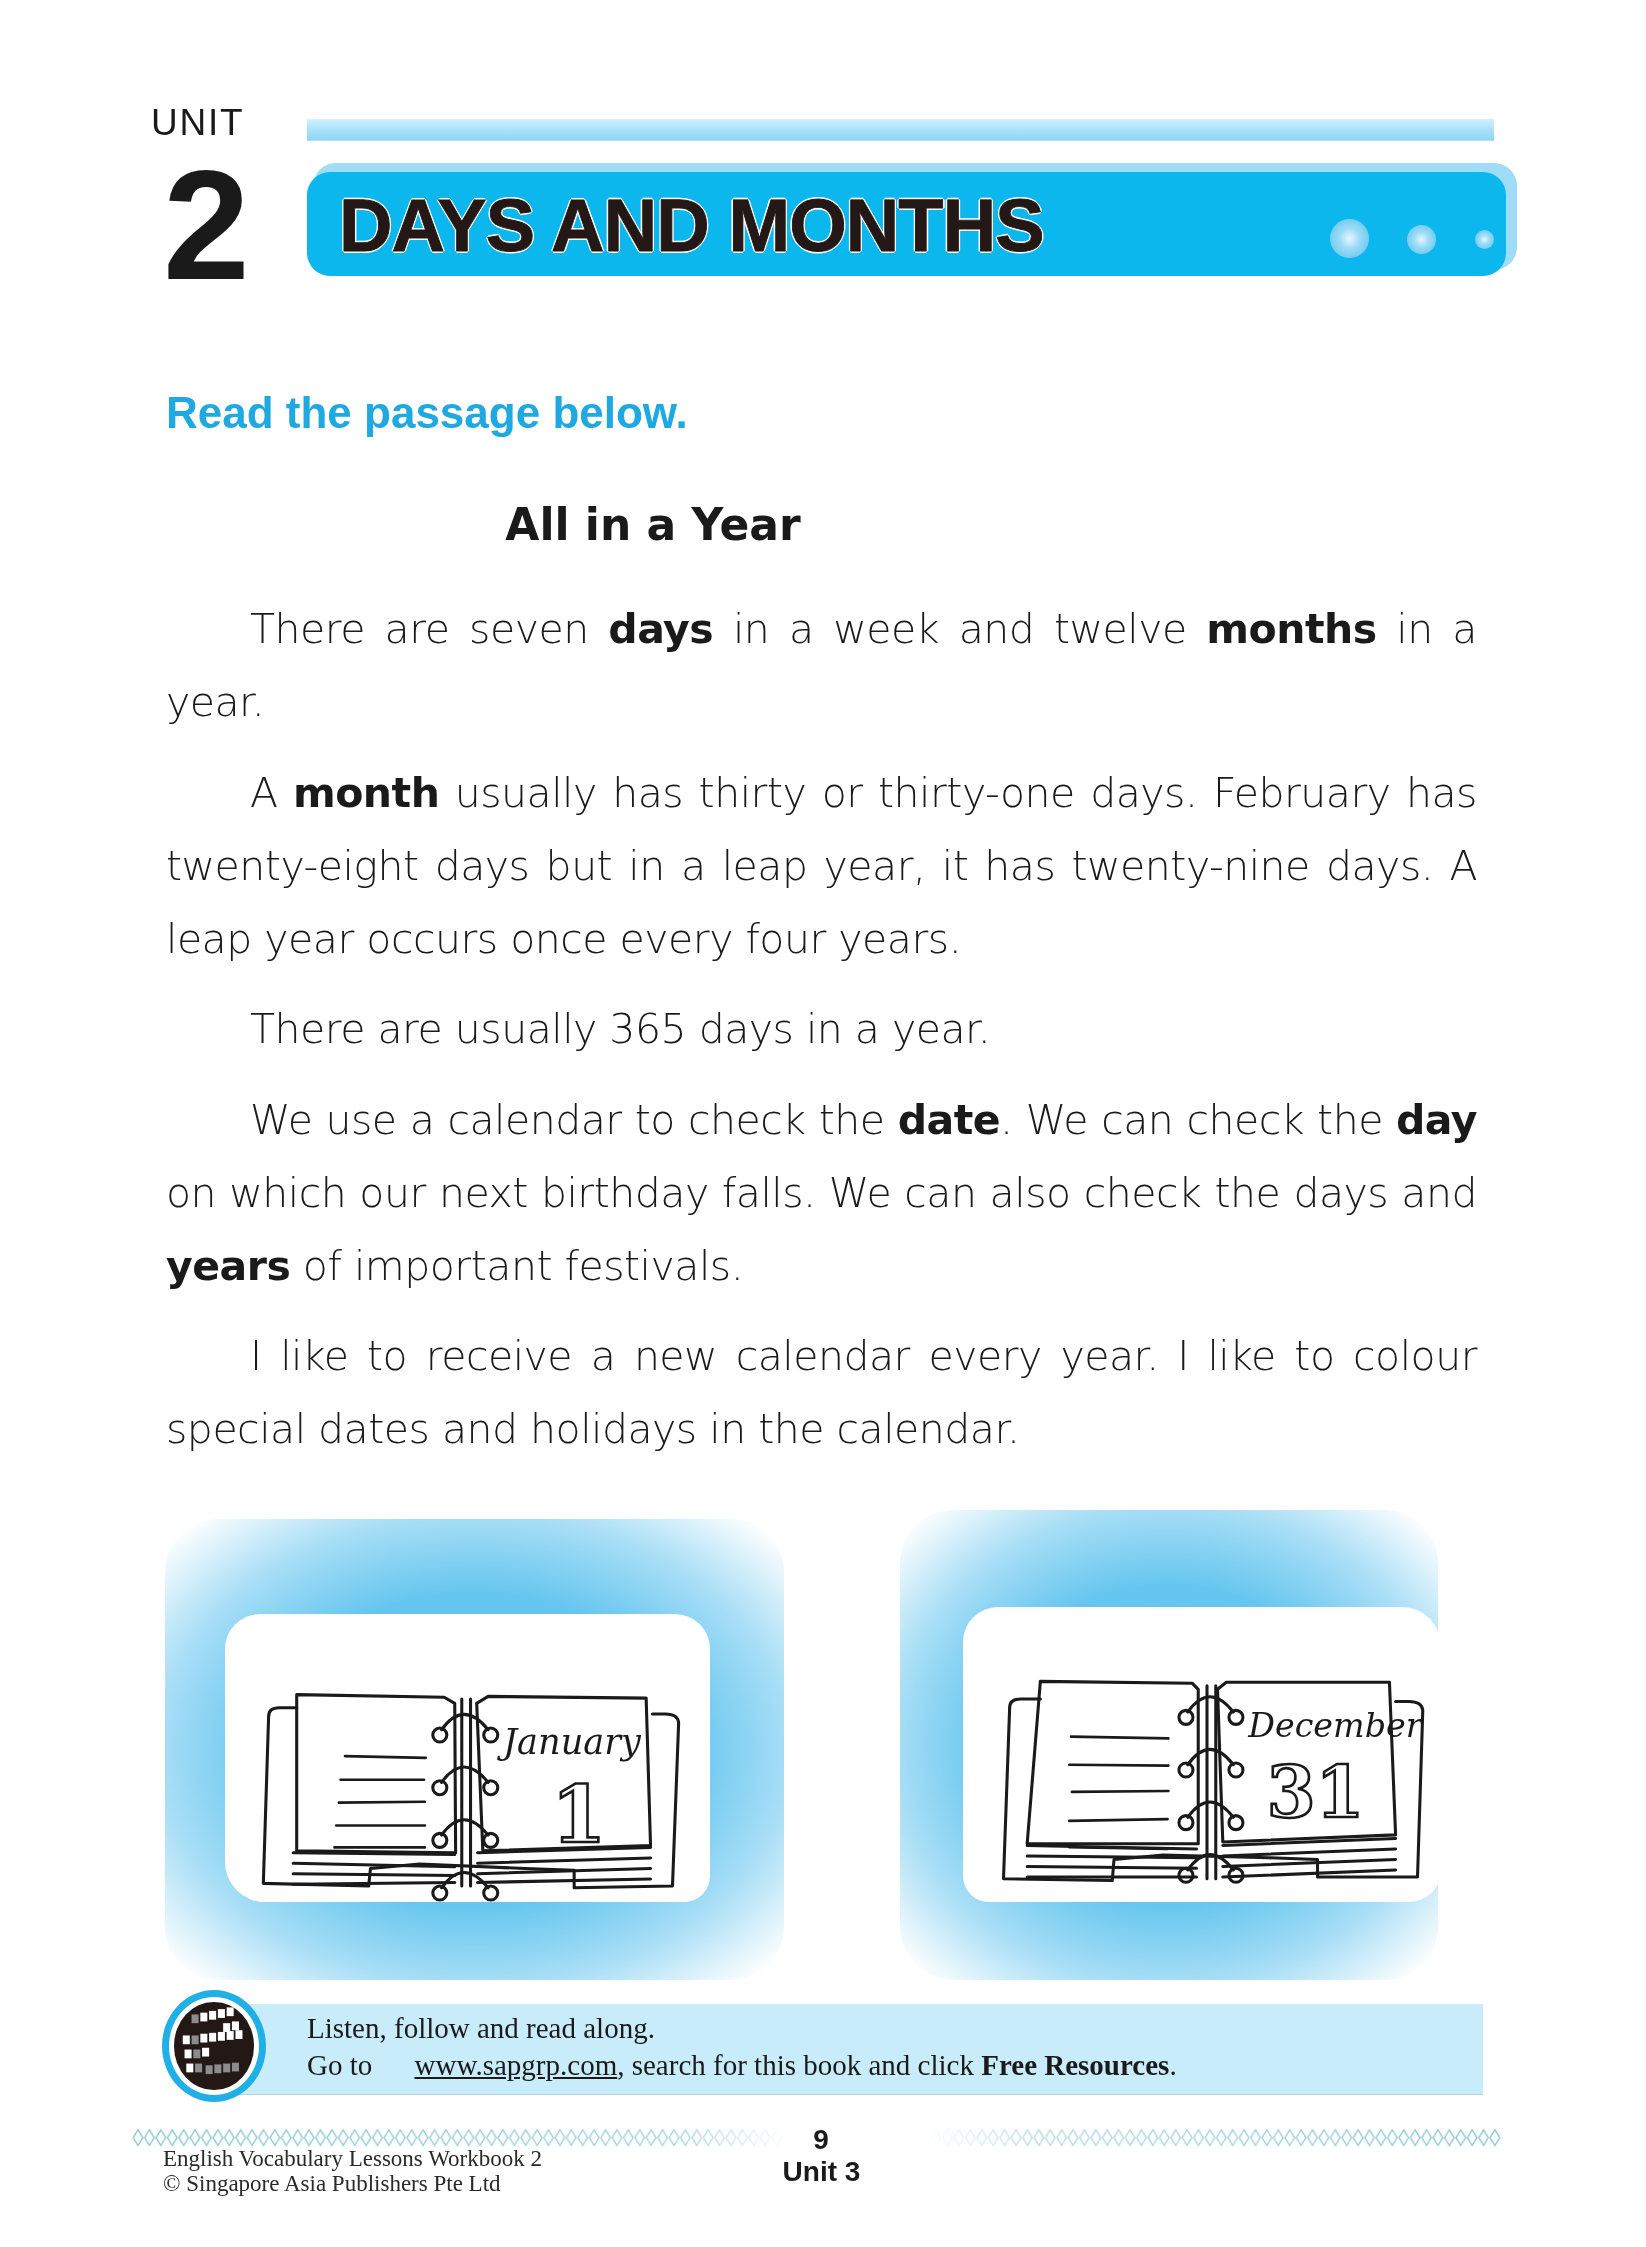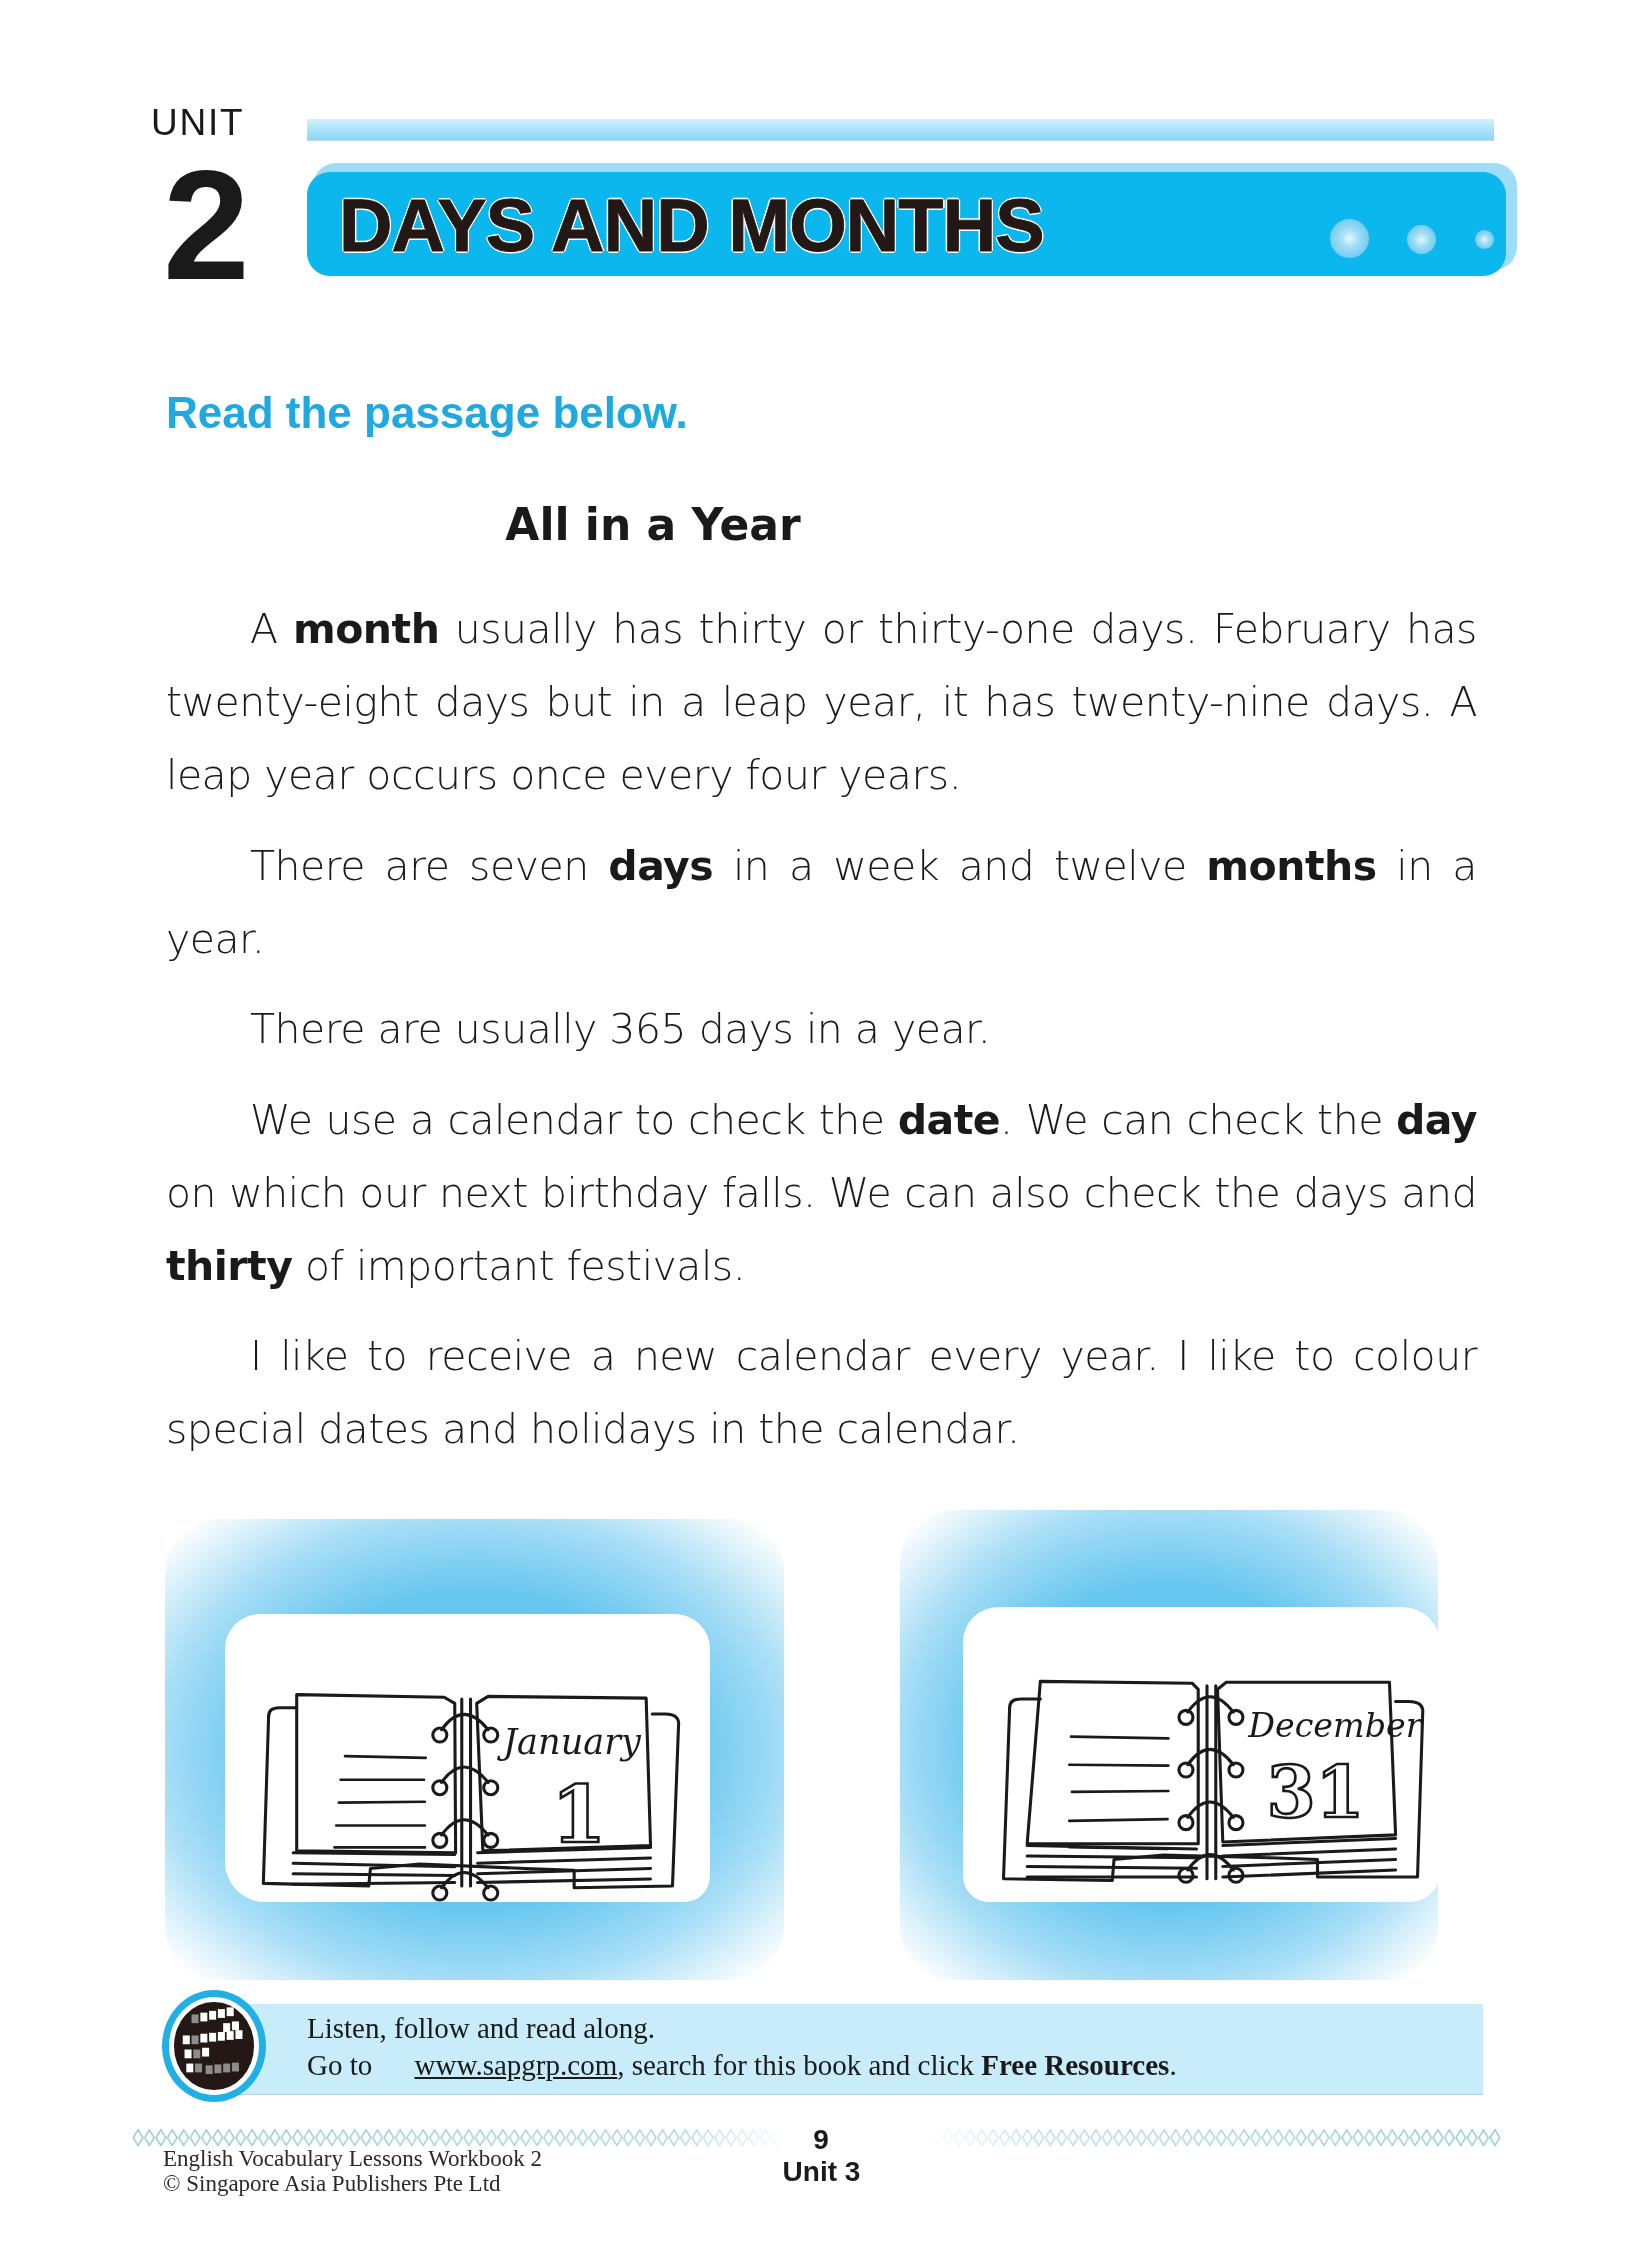--- a/index.html
+++ b/index.html
@@ -128,24 +128,24 @@
 <div class="abs bubble b2"></div>
 <div class="abs bubble b3"></div>
 
 <div class="abs instruction">Read the passage below.</div>
 
 <div class="abs passage-title">
   <span>All in a Year</span>
 </div>
 
 <div class="abs passage">
+  <p><span>There are seven </span><b>days</b><span> in a week and twelve </span><b>months</b><span> in a year.</span></p>
   <p><span>A </span><b>month</b><span> usually has thirty or thirty-one days. February has twenty-eight days but in a leap year, it has twenty-nine days. A leap year occurs once every four years.</span></p>
-  <p><span>There are seven </span><b>days</b><span> in a week and twelve </span><b>months</b><span> in a year.</span></p>
   <p><span>There are usually 365 days in a year.</span></p>
-  <p><span>We use a calendar to check the </span><b>date</b><span>. We can check the </span><b>day</b><span> on which our next birthday falls. We can also check the days and </span><b>thirty</b><span> of important festivals.</span></p>
+  <p><span>We use a calendar to check the </span><b>date</b><span>. We can check the </span><b>day</b><span> on which our next birthday falls. We can also check the days and </span><b>years</b><span> of important festivals.</span></p>
   <p><span>I like to receive a new calendar every year. I like to colour special dates and holidays in the calendar.</span></p>
 </div>
 
 <div class="abs illus left">
   <div class="illus-card"></div>
   <svg width="619" height="461" viewBox="0 0 705 525">
     <g fill="none" stroke="#1a1a1a" stroke-width="3.5" stroke-linecap="round" stroke-linejoin="round">
 
       <path d="M118 225 L112 415 L232 418 L234 398 L290 393 L410 398 L466 400 L466 420 L578 418 L585 232 Q584 222 570 222 L555 222"></path>
       <path d="M118 225 Q118 215 130 215 L150 215"></path>

